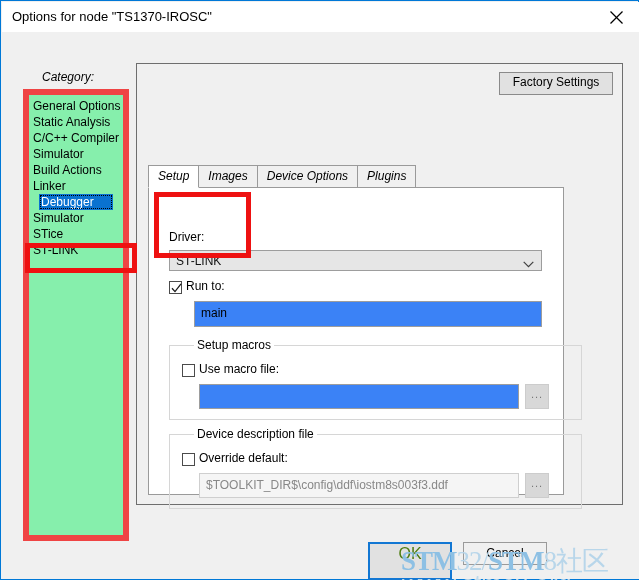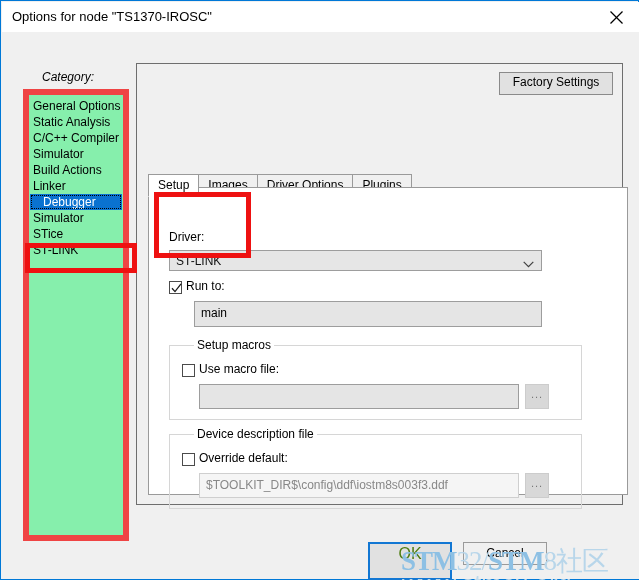--- a/index.html
+++ b/index.html
@@ -90,22 +90,22 @@
     padding-left: 4px;
     white-space: nowrap;
     color: #000;
   }
   .cat-item.indent { padding-left: 4px; }
   .cat-item.selected {
     background: #0a72d0;
     color: #ffffff;
     outline: 1px dotted #000;
     outline-offset: -2px;
-    margin: 0 1px;
-    padding-left: 13px;
+    margin: 0 10px;
+    padding-left: 2px;
   }
 
   
   #settings-panel {
     position: absolute;
     left: 134px;
     top: 31px;
     width: 487px;
     height: 442px;
     border: 1px solid #6e6e6e;
@@ -125,22 +125,23 @@
     color: #000;
     text-align: center;
     line-height: 19px;
     cursor: default;
   }
 
   
   #tabstrip {
     position: absolute;
     left: 11px;
-    top: 110px;
+    top: 101px;
     height: 15px;
+    font-style: italic;
   }
   .tab {
     position: relative;
     float: left;
     height: 22px;
     line-height: 21px;
     padding: 0 9px;
     font-size: 12px;
     background: #f0f0f0;
     border: 1px solid #9a9a9a;
@@ -154,21 +155,21 @@
   .tab.active {
     background: #ffffff;
     height: 23px;
     z-index: 3;
     border-bottom: 1px solid #ffffff;
   }
   #tabpage {
     position: absolute;
     left: 11px;
     top: 123px;
-    width: 480px;
+    width: 416px;
     height: 308px;
     background: #ffffff;
     border: 1px solid #9a9a9a;
     box-sizing: border-box;
     z-index: 1;
   }
 
   
   .fld-label {
     position: absolute;
@@ -216,21 +217,21 @@
     font-size: 12px;
     color: #000;
     white-space: nowrap;
   }
 
   #runto-cb { left: 20px; top: 93px; }
   #runto-label { left: 37px; top: 91px; }
 
   .textbox {
     position: absolute;
-    background: #e5e5e5;
+    background: #3b82f6;
     border: 1px solid #9d9d9d;
     box-sizing: border-box;
     font-size: 12px;
   }
   .textbox span {
     position: absolute;
     left: 6px;
     top: 4px;
     white-space: nowrap;
   }
@@ -385,21 +386,21 @@
       <div class="cat-item indent">STice</div>
       <div class="cat-item indent">ST-LINK</div>
     </div>
 
     <div id="settings-panel">
       <div id="factory-settings">Factory Settings</div>
 
       <div id="tabstrip">
         <div class="tab active">Setup</div>
         <div class="tab">Images</div>
-        <div class="tab">Driver Options</div>
+        <div class="tab">Device Options</div>
         <div class="tab">Plugins</div>
       </div>
 
       <div id="tabpage">
 
         <div class="fld-label" id="driver-label">Driver:</div>
 
         <div id="driver-combo">
           <div id="driver-combo-text">ST-LINK</div>
           <span id="driver-chevron">

